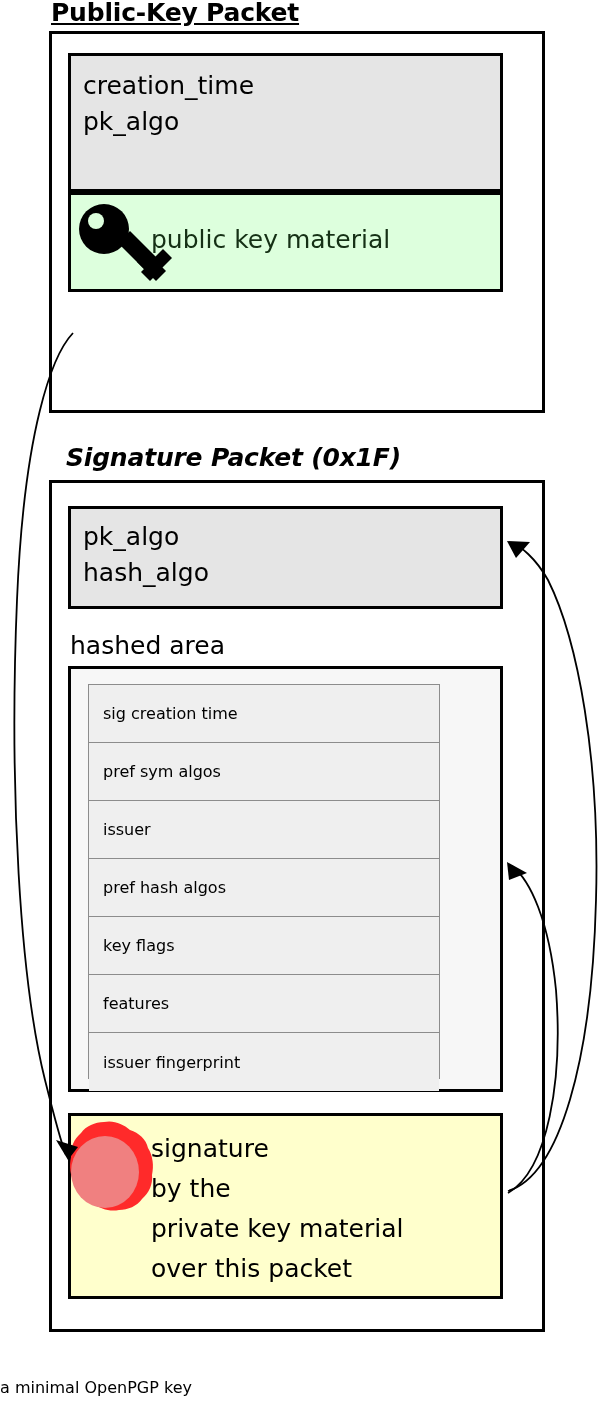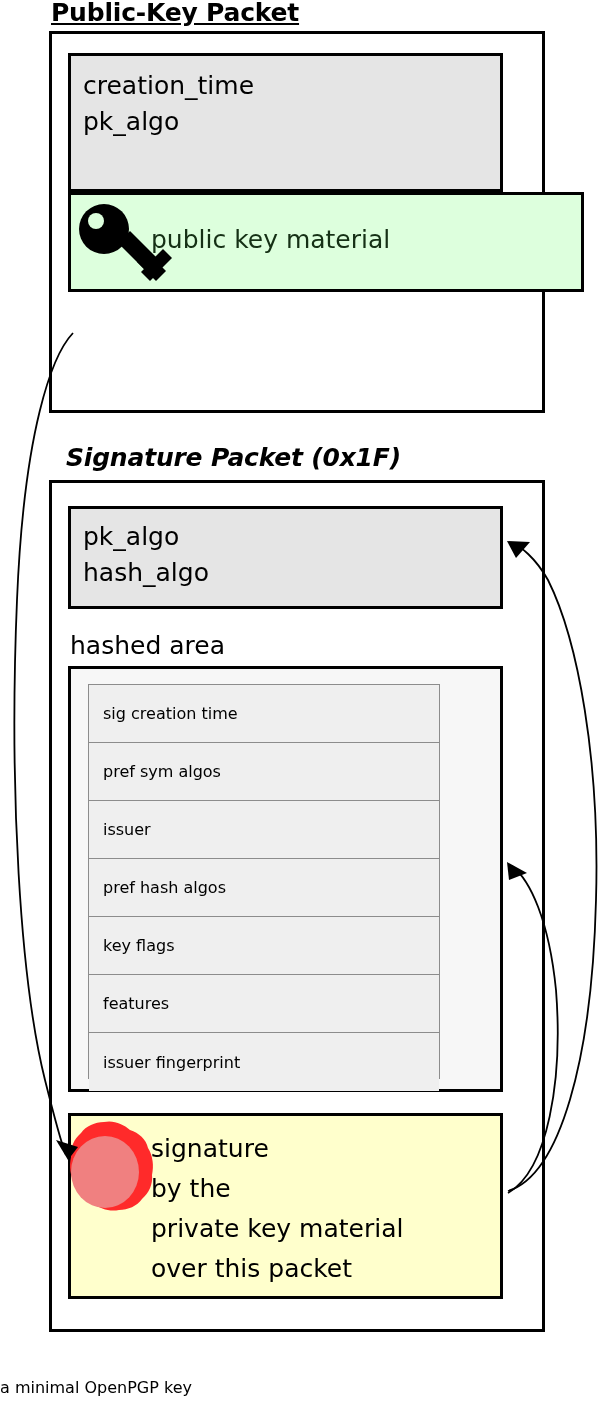--- a/index.html
+++ b/index.html
@@ -114,21 +114,21 @@
 
   <div class="abs packet-frame" style="left:49px; top:31px; width:496px; height:382px;"></div>
 
   <div class="abs field-box field-lavender" style="left:68px; top:53px; width:435px; height:139px;">
     <div class="field-text" style="left:12px; top:12px;">creation_time
 pk_algo
 
 ...</div>
   </div>
 
-  <div class="abs field-box field-green" style="left:68px; top:192px; width:516px; height:100px;">
+  <div class="abs field-box field-green" style="left:68px; top:192px; width:435px; height:100px;">
     <span class="field-text green-text" style="left:80px; top:27px;">public key material</span>
   </div>
 
   <div class="abs pkt-title" style="left:66px; top:444px;font-style:italic;">Signature Packet (0x1F)</div>
 
   <div class="abs packet-frame" style="left:49px; top:480px; width:496px; height:852px;"></div>
 
   <div class="abs field-box field-lavender" style="left:68px; top:506px; width:435px; height:103px;">
     <div class="field-text" style="left:12px; top:10px;">pk_algo
 hash_algo</div>

